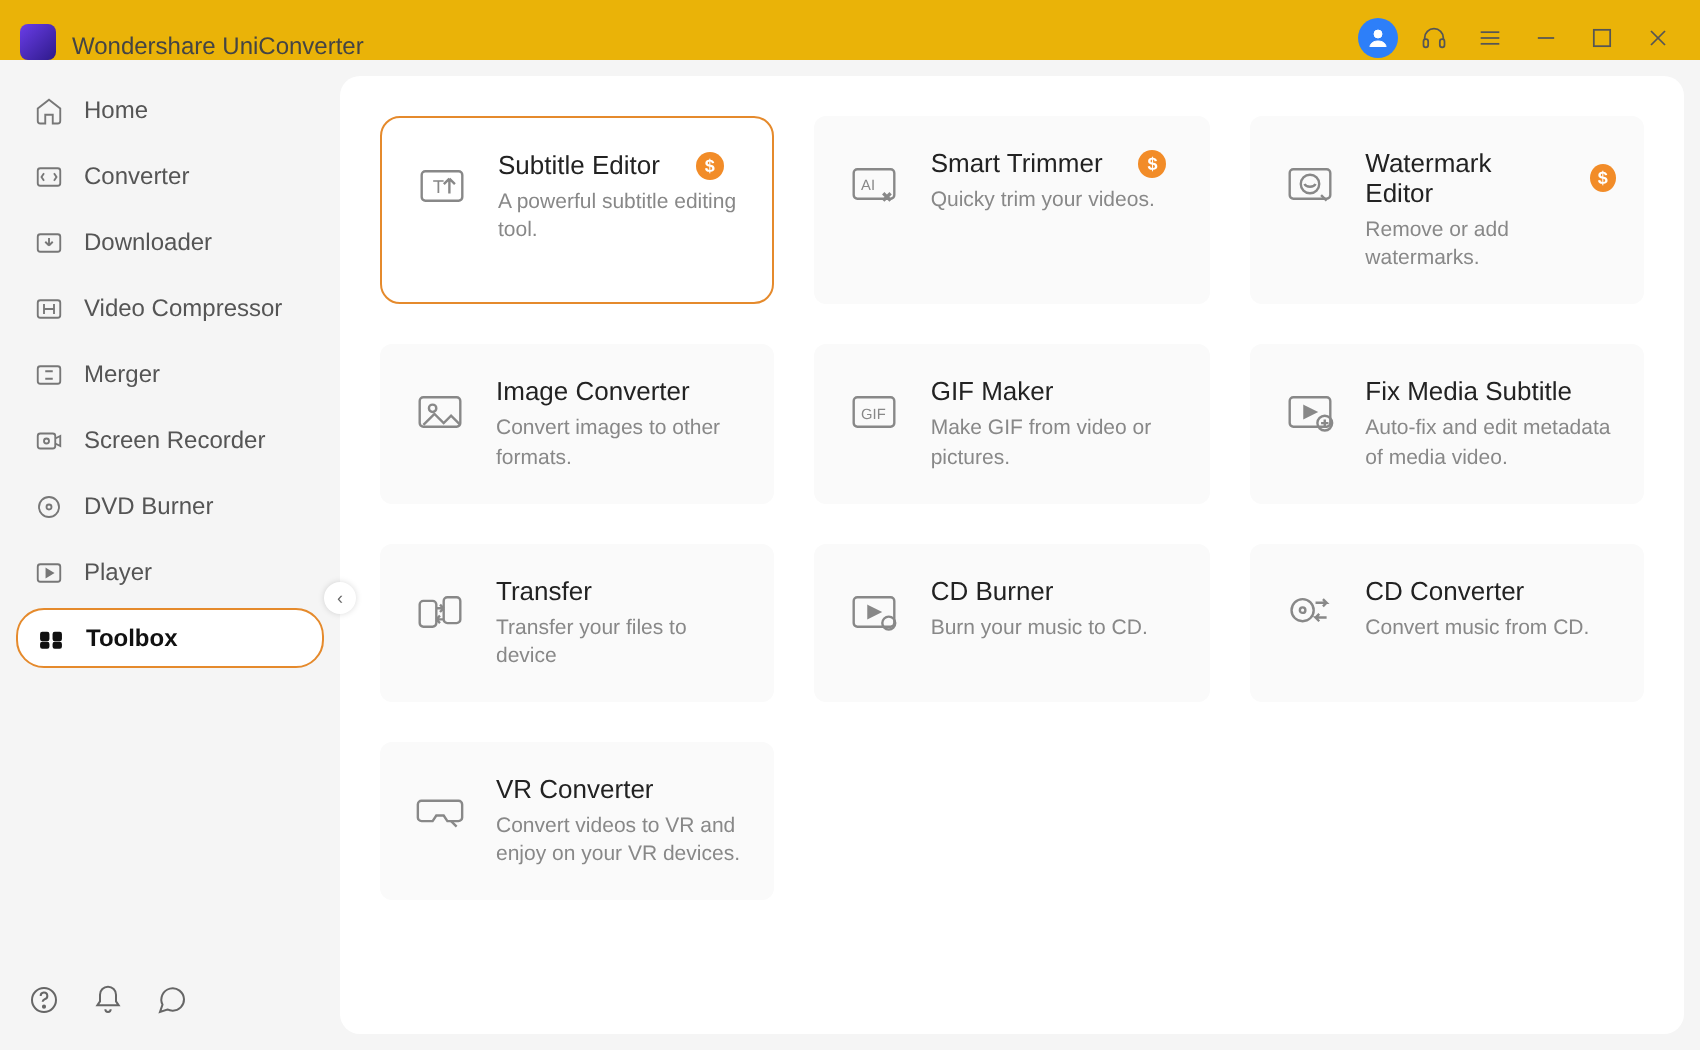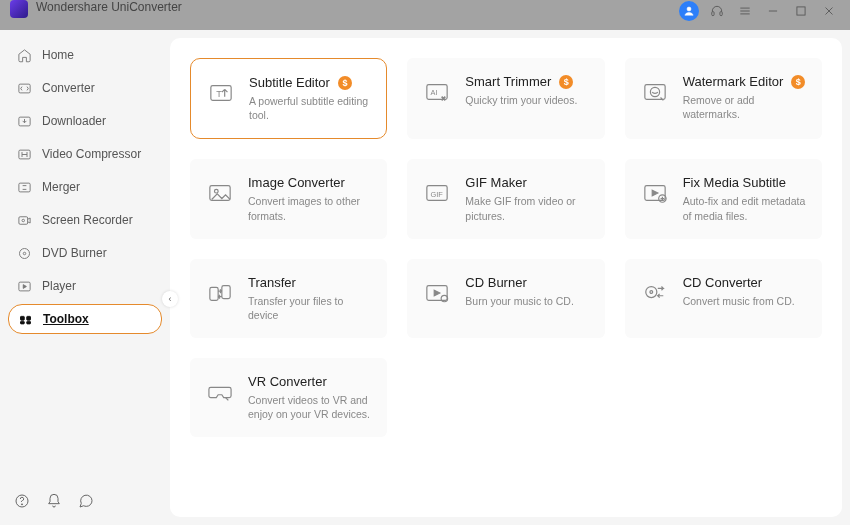--- a/index.html
+++ b/index.html
@@ -6,23 +6,23 @@
 body {
   width: 850px; height: 525px;
   font-family: -apple-system, "Segoe UI", Arial, sans-serif;
   background: #f5f5f5;
   color: #333;
   overflow: hidden;
   position: relative;
 }
 .titlebar {
   height: 30px;
-  display: flex; align-items: flex-start;
+  display: flex; align-items: flex-end;
   padding: 0 10px;
-  background: #a3a3a3;
+  background: #eab308;
 }
 .titlebar .logo {
   width: 18px; height: 18px; border-radius: 4px;
   background: linear-gradient(135deg,#6a3de8,#2e1a8a);
   margin-right: 8px;
   position: relative;
 }
 .titlebar .title { font-size: 12px; color: #444; }
 .titlebar .spacer { flex: 1; }
 .titlebar .tb-icon {
@@ -51,21 +51,20 @@
   border-radius: 14px;
   cursor: pointer;
   margin-bottom: 3px;
 }
 .nav-item.active {
   border: 1.5px solid #e58a2c;
   color: #111;
   font-weight: 600;
   background: #fff;
   padding: 6px 8px;
-  text-decoration: underline;
 }
 .nav-item .nav-icon {
   width: 16px; height: 16px; margin-right: 10px;
   display: flex; align-items: center; justify-content: center;
   color: #777;
 }
 .nav-item.active .nav-icon { color: #111; }
 .nav-item svg { width: 15px; height: 15px; fill: none; stroke: currentColor; stroke-width: 1.5; }
 .nav-item.active svg { fill: #111; stroke: #111; }
 .sidebar-bottom {
@@ -117,21 +116,21 @@
   width: 32px; height: 32px;
   flex-shrink: 0;
   display: flex; align-items: center; justify-content: center;
   color: #888;
   margin-top: 2px;
 }
 .card-icon svg { width: 28px; height: 24px; fill: none; stroke: currentColor; stroke-width: 1.3; }
 .card-body { flex: 1; min-width: 0; }
 .card-title {
   font-size: 13px; color: #222; font-weight: 500;
-  display: flex; align-items: center; gap: 8px;
+  display: flex; align-items: center; gap: 18px;
 }
 .badge {
   display: inline-flex; align-items: center; justify-content: center;
   width: 14px; height: 14px; border-radius: 50%;
   background: #f28c28;
   color: #fff; font-size: 9px; font-weight: bold;
 }
 .card-desc {
   font-size: 10.5px; color: #888;
   margin-top: 4px; line-height: 1.35;
@@ -375,21 +374,21 @@
               <rect x="3" y="5" width="22" height="16" rx="2"></rect>
               <path d="M11 10l6 3-6 3z" fill="currentColor"></path>
               <circle cx="22" cy="19" r="4"></circle>
               <path d="M20 19h4M22 17v4"></path>
             </svg>
           </div>
           <div class="card-body">
             <div class="card-title">
               <span>Fix Media Subtitle</span>
             </div>
-            <div class="card-desc">Auto-fix and edit metadata of media files.</div>
+            <div class="card-desc">Auto-fix and edit metadata of media video.</div>
           </div>
         </div>
         <div class="card">
           <div class="card-icon">
             <svg viewBox="0 0 28 26">
               <rect x="3" y="7" width="9" height="14" rx="2"></rect>
               <rect x="16" y="5" width="9" height="14" rx="2"></rect>
               <path d="M12 11h4m0 0l-2-2m2 2l-2 2M16 17h-4m0 0l2-2m-2 2l2 2"></path>
             </svg>
           </div>

